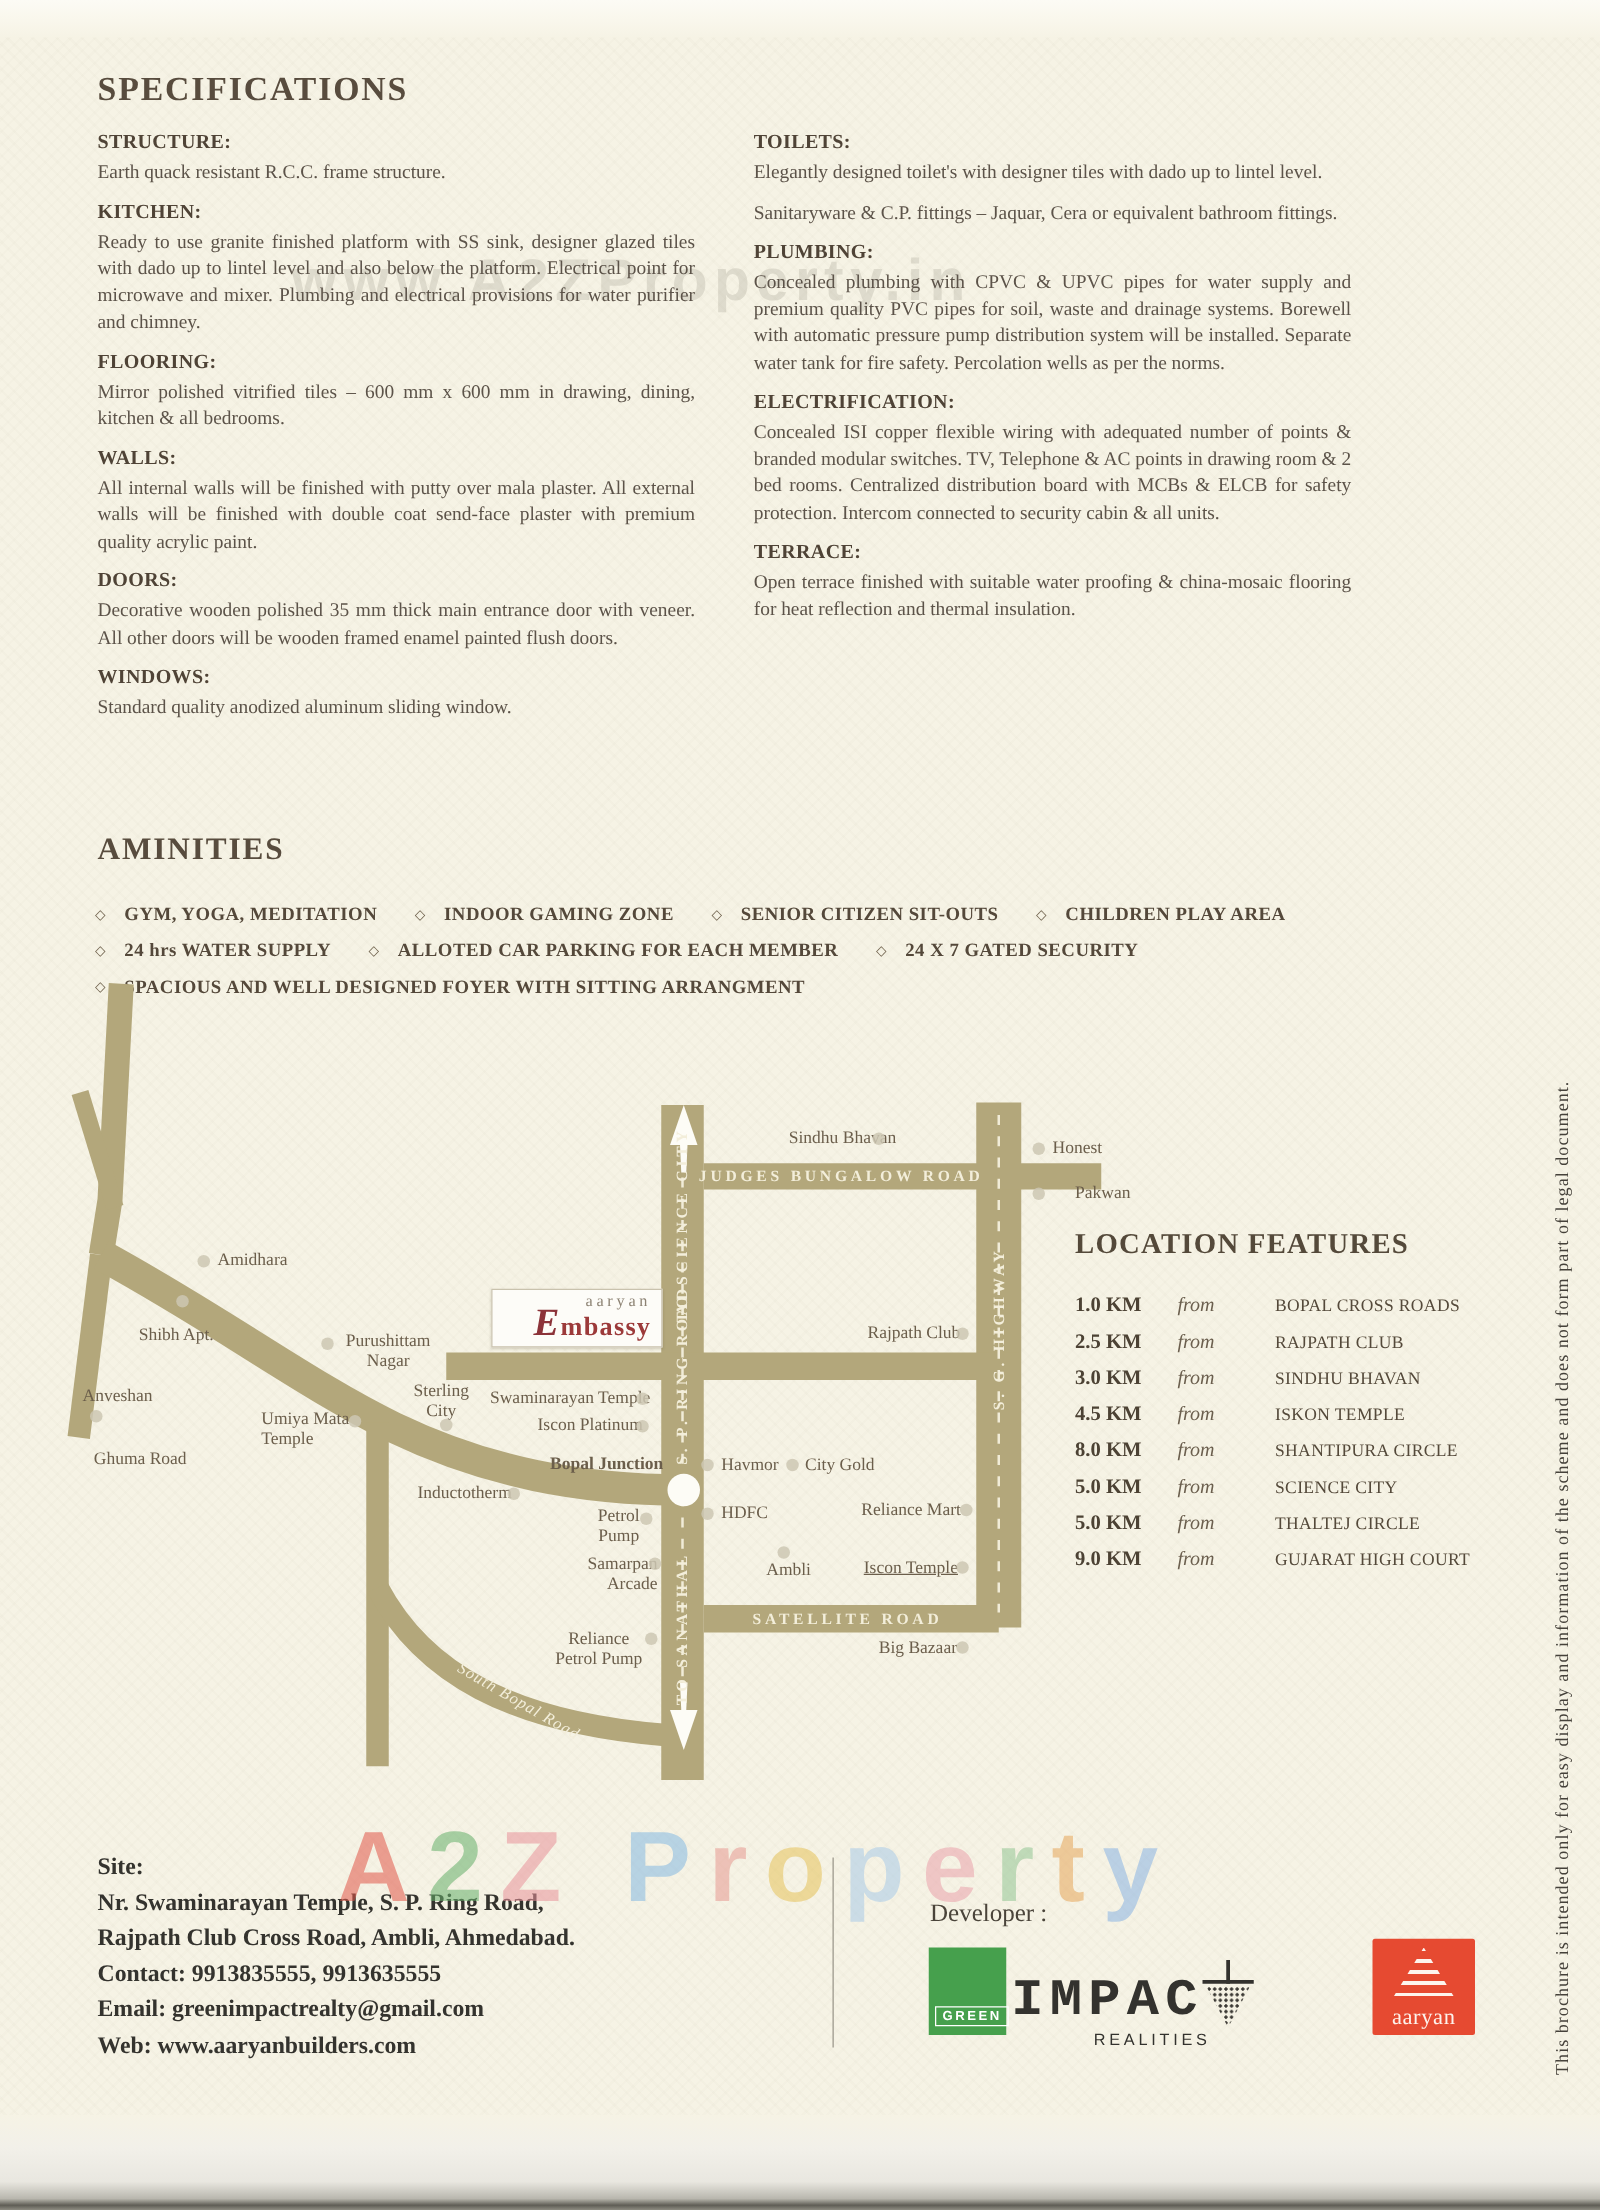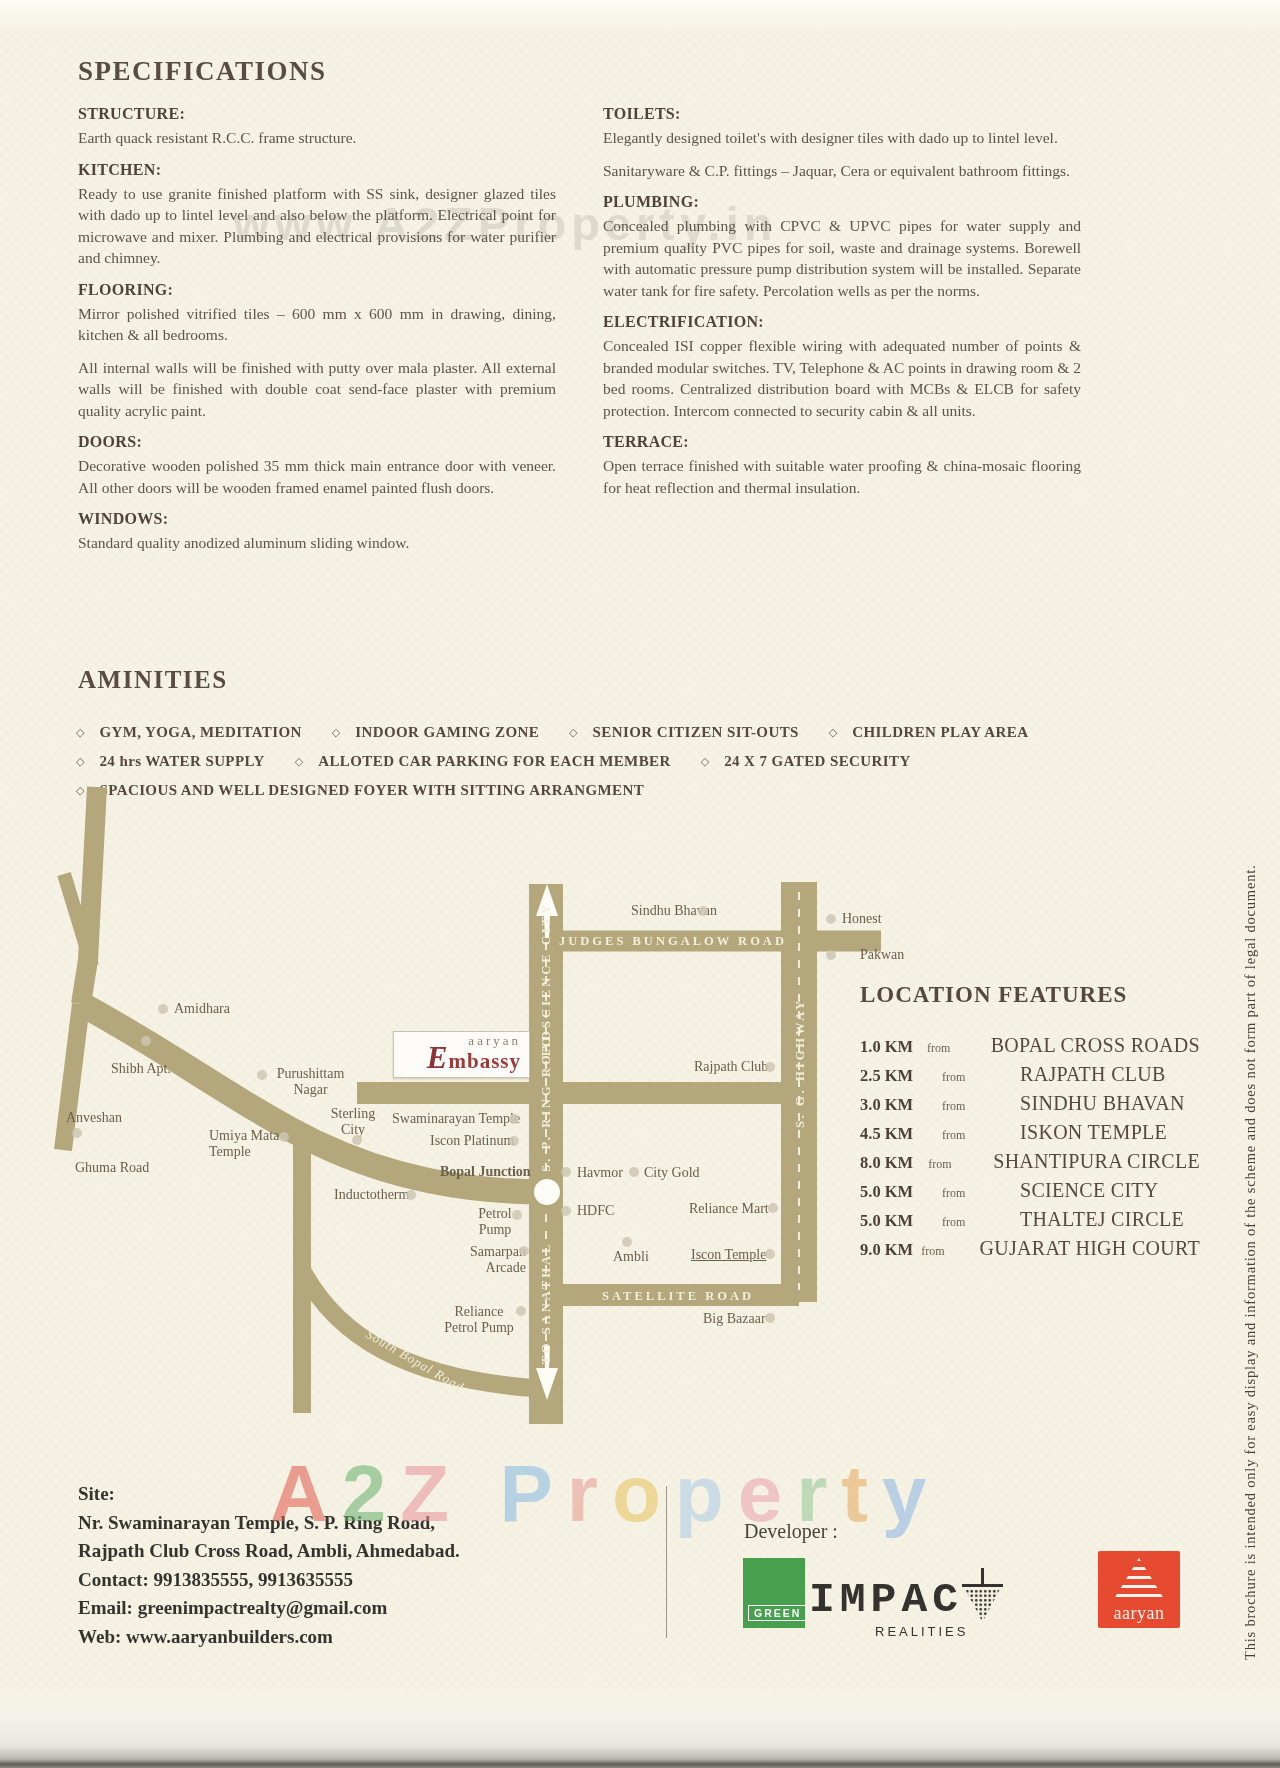--- a/index.html
+++ b/index.html
@@ -52,22 +52,22 @@
   #embassy-brand{font-size:13px;color:#8c8273;letter-spacing:3px;line-height:14px;}
   #embassy-name{line-height:24px;margin-top:-2px;}
   #embassy-name .script-e{font-style:italic;font-size:31px;color:#8c3339;font-weight:bold;margin-right:1px;}
   #embassy-name .rest{font-size:21px;font-weight:bold;color:#9c3a3a;letter-spacing:1px;}
 
   
   #loc-title{position:absolute;left:860px;top:982px;font-size:23px;font-weight:bold;color:#54493a;letter-spacing:1px;}
   #loc-rows{position:absolute;left:860px;top:1034px;width:340px;}
   .loc-row{display:flex;height:29px;align-items:baseline;}
   .loc-km{width:82px;font-weight:bold;font-size:16.5px;color:#4c4234;}
-  .loc-from{width:78px;font-size:12px;color:#6b5f4e;}
-  .loc-place{font-size:20px;color:#54493a;letter-spacing:.3px;white-space:nowrap;}
+  .loc-from{width:78px;font-size:16px;color:#6b5f4e;font-style:italic;}
+  .loc-place{font-size:14px;color:#54493a;letter-spacing:.3px;white-space:nowrap;}
 
   
   #site-block{position:absolute;left:78px;top:1480px;}
   .site-line{font-size:19px;font-weight:bold;color:#34332e;line-height:28.5px;font-family:"Liberation Serif",serif;}
   #divider{position:absolute;left:666px;top:1486px;width:1px;height:152px;background:#9a968a;}
   #developer-label{position:absolute;left:744px;top:1520px;font-size:20px;color:#4a443a;}
   #greenimpact-logo{position:absolute;left:743px;top:1556px;width:270px;height:84px;}
   #gi-square{position:absolute;left:0;top:2px;width:62px;height:70px;background:#46a04d;}
   #gi-green{position:absolute;left:5px;bottom:7px;border:1.5px solid #fff;padding:1px 5px;color:#fff;
     font-family:"Liberation Sans",sans-serif;font-weight:bold;font-size:10.5px;letter-spacing:2px;}
@@ -121,20 +121,21 @@
           <p>Ready to use granite finished platform with SS sink, designer glazed tiles with dado up to lintel level and also below the platform. Electrical point for microwave and mixer. Plumbing and electrical provisions for water purifier and chimney.</p>
         </div>
       </section>
       <section class="spec-section">
         <h3>FLOORING:</h3>
         <div class="spec-body">
           <p>Mirror polished vitrified tiles – 600 mm x 600 mm in drawing, dining, kitchen &amp; all bedrooms.</p>
         </div>
       </section>
       <section class="spec-section">
+        <h3>WALLS:</h3>
         <div class="spec-body">
           <p>All internal walls will be finished with putty over mala plaster. All external walls will be finished with double coat send-face plaster with premium quality acrylic paint.</p>
         </div>
       </section>
       <section class="spec-section">
         <h3>DOORS:</h3>
         <div class="spec-body">
           <p>Decorative wooden polished 35 mm thick main entrance door with veneer. All other doors will be wooden framed enamel painted flush doors.</p>
         </div>
       </section>

